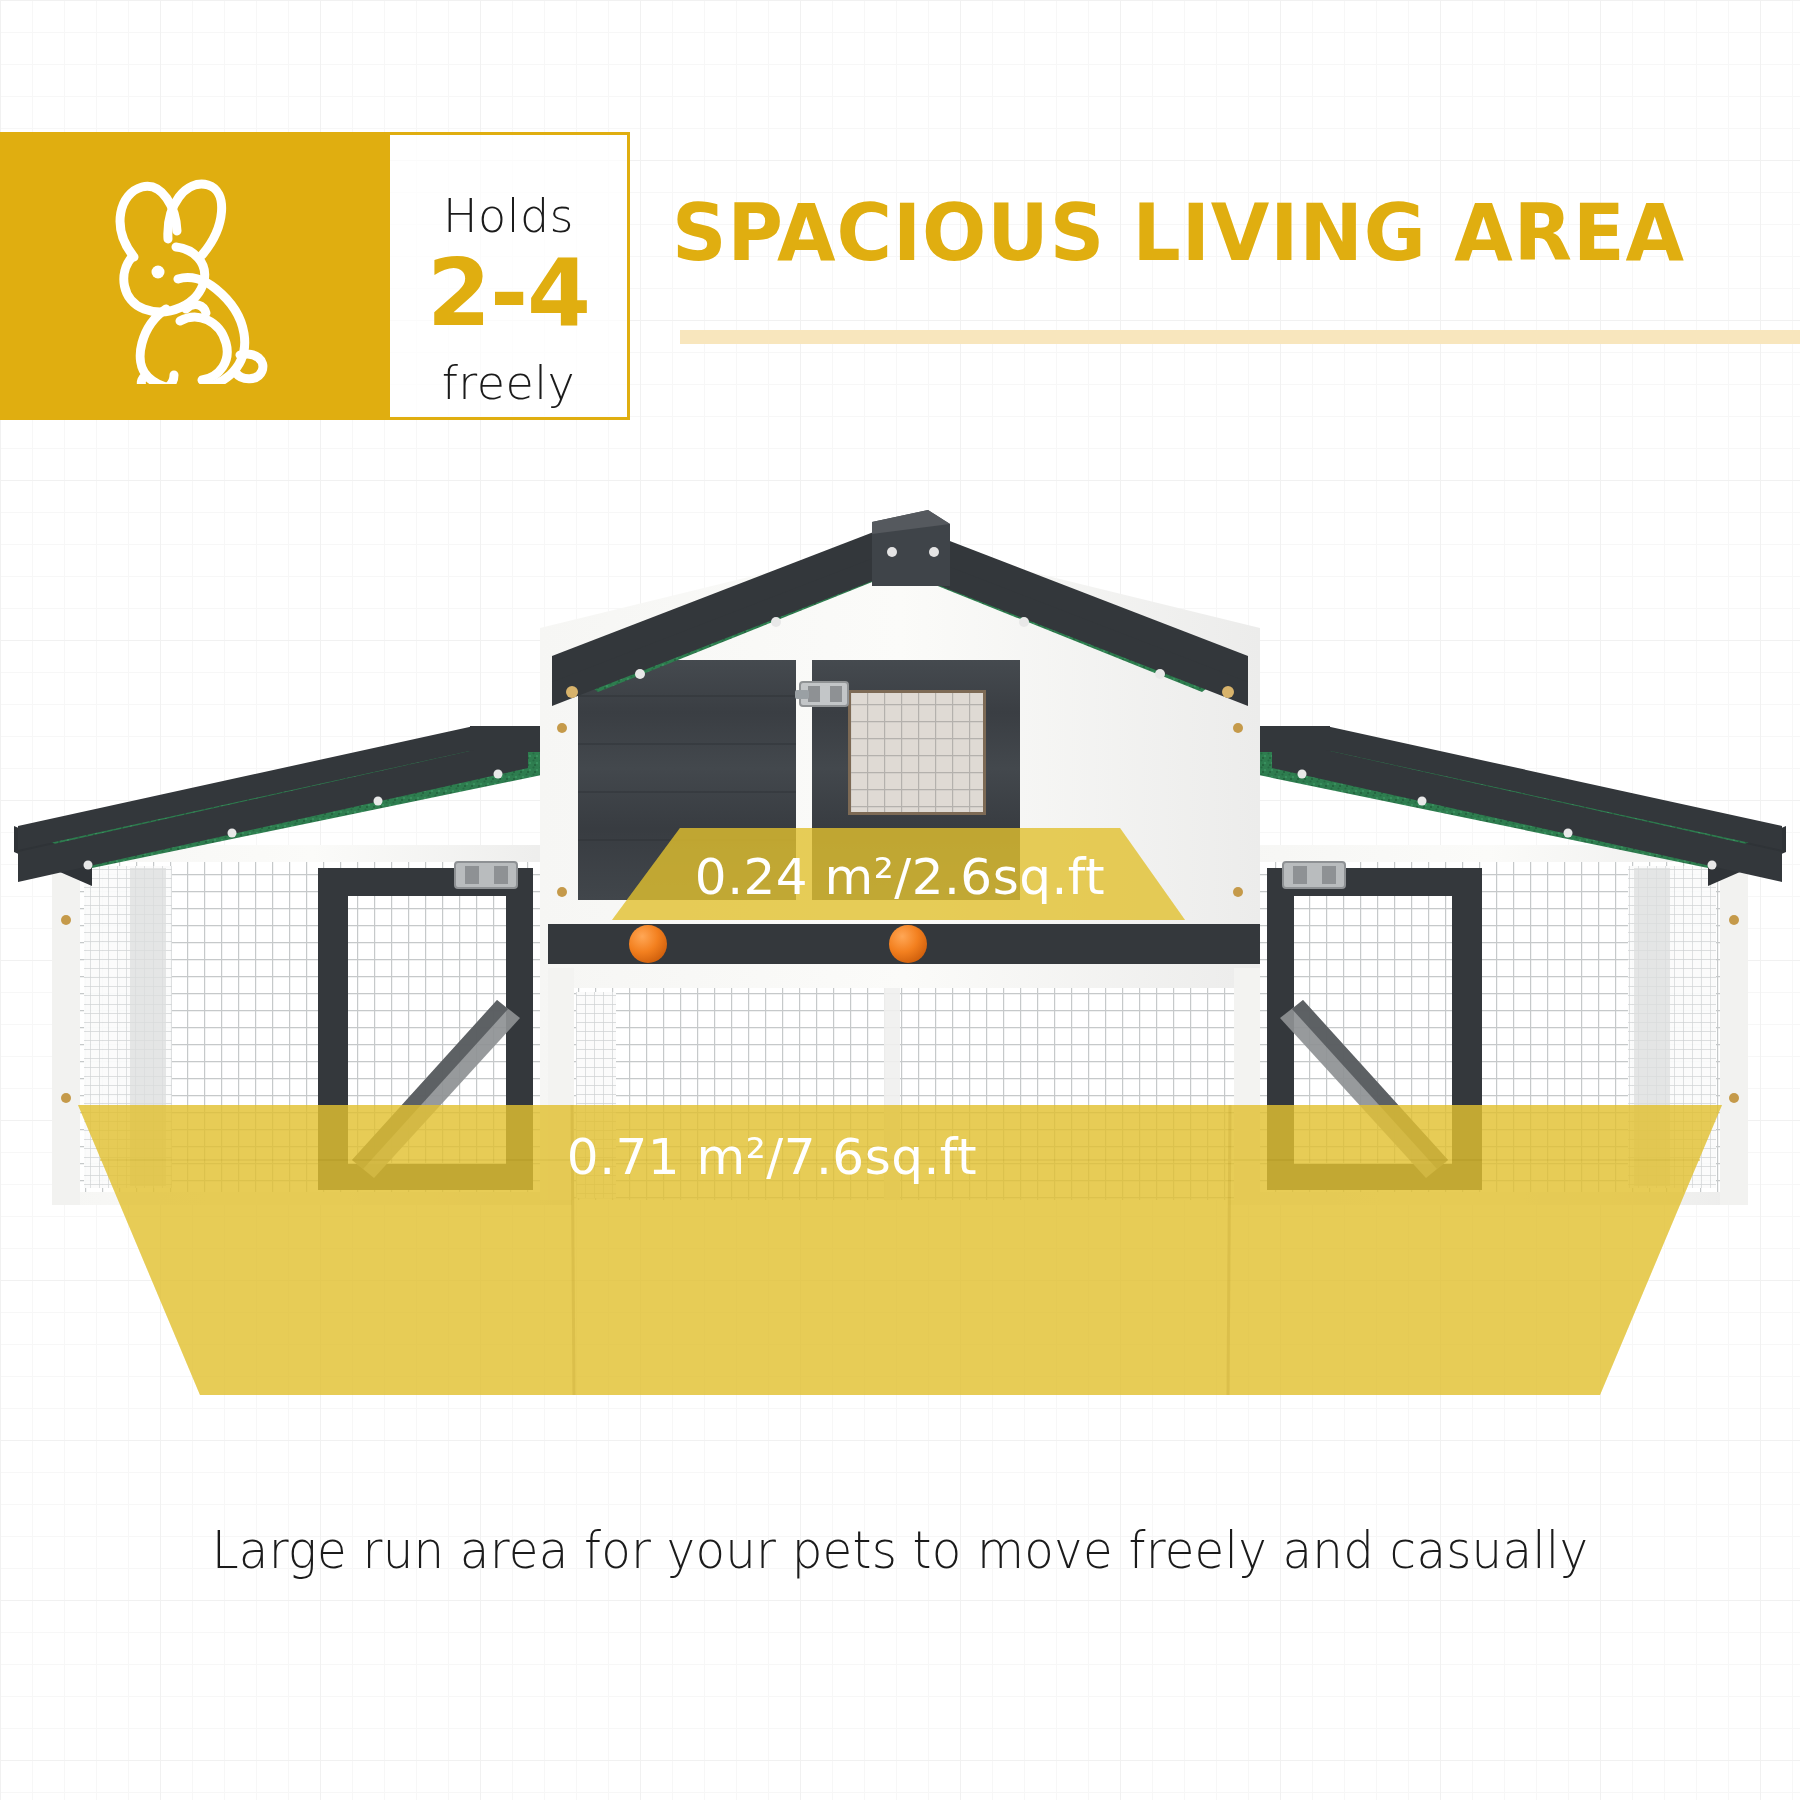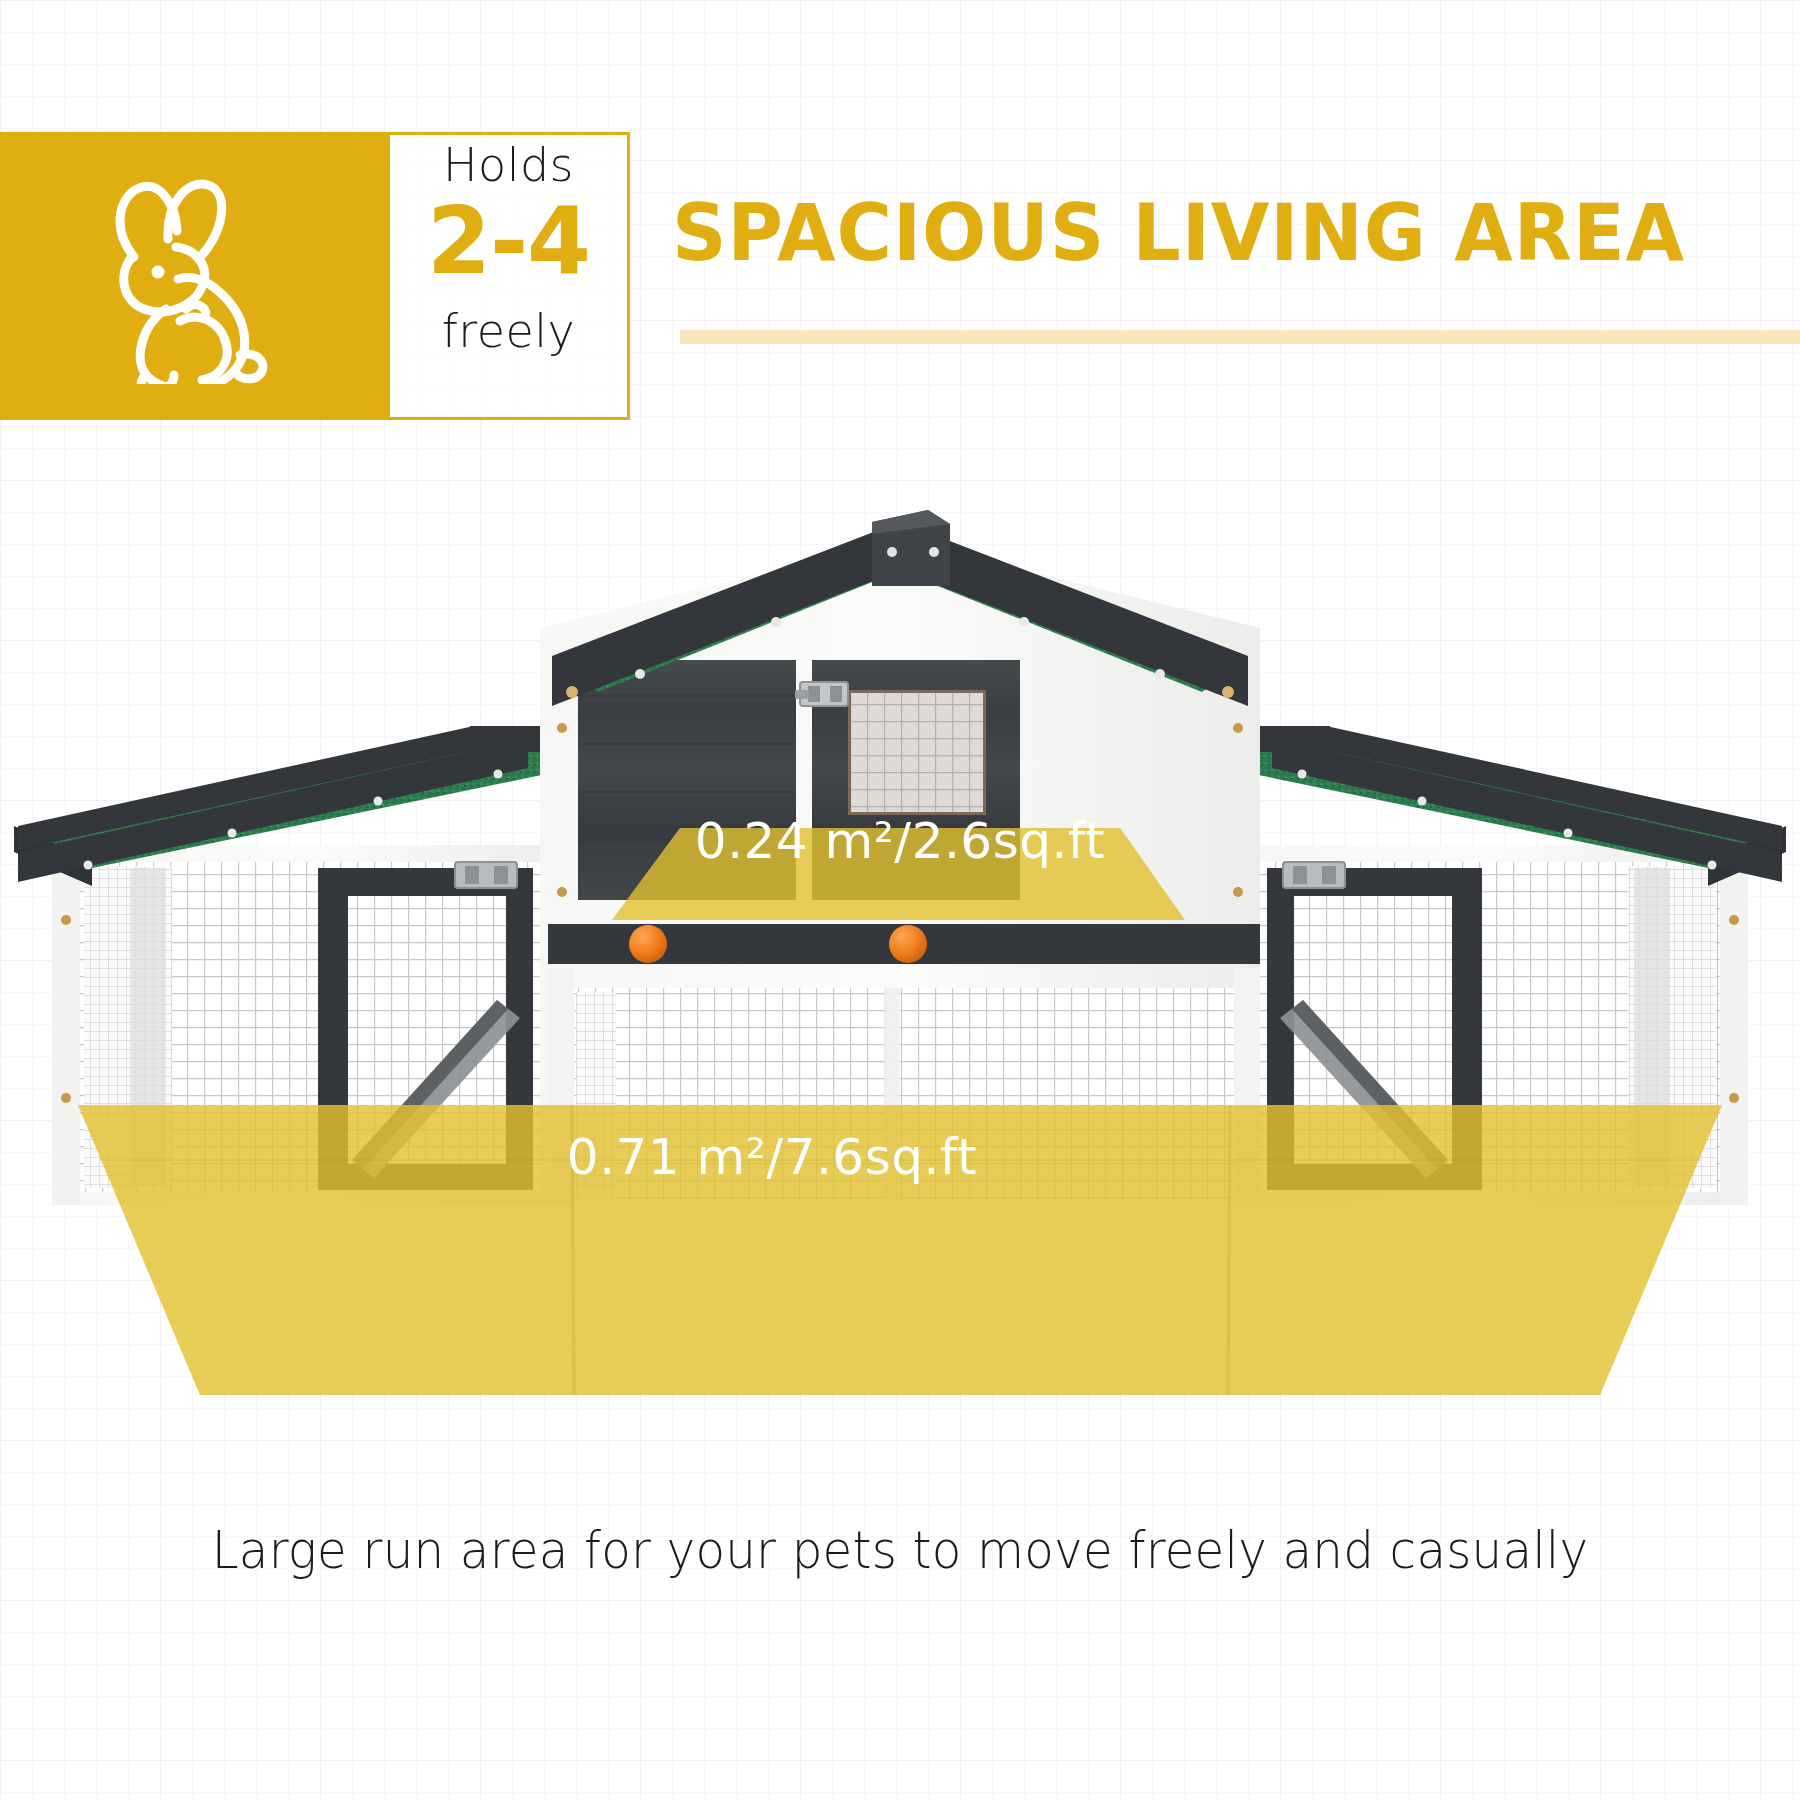--- a/index.html
+++ b/index.html
@@ -51,21 +51,21 @@
   }
   #badge-icon-panel svg { display:block; }
   #badge-text-panel {
     flex: 1;
     background: rgba(255,255,255,0.72);
     border: 3px solid #E0AE10;
     border-left: none;
     display: flex;
     flex-direction: column;
     align-items: center;
-    justify-content: flex-start;
+    justify-content: flex-end;
     padding: 6px 0 10px;
     box-sizing: border-box;
   }
   .badge-small {
     font-family: "DejaVu Sans", sans-serif;
     font-size: 46px;
     font-weight: 300;
     color: #1b1b1b;
     line-height: 1.05;
     letter-spacing: 0.5px;
@@ -134,21 +134,21 @@
   .measure-label {
     position: absolute;
     font-family: "DejaVu Sans", sans-serif;
     font-weight: normal;
     color: #ffffff;
     white-space: nowrap;
     letter-spacing: 0.5px;
     pointer-events: none;
   }
   #label-upper {
-    left: 0; top: 812px; width: 1800px;
+    left: 0; top: 848px; width: 1800px;
     text-align: center;
     font-size: 50px;
   }
   #label-lower {
     left: 0; top: 1128px; width: 1544px;
     text-align: center;
     font-size: 50px;
   }
   #label-upper span, #label-lower span { display:inline-block; }
 </style>

